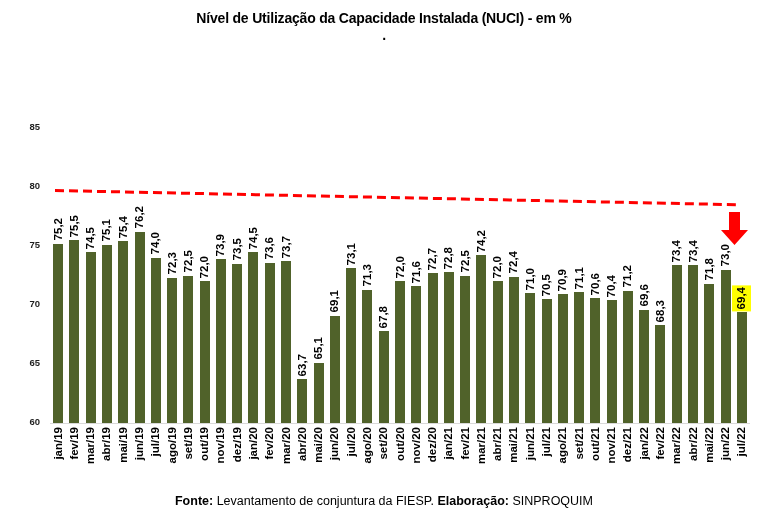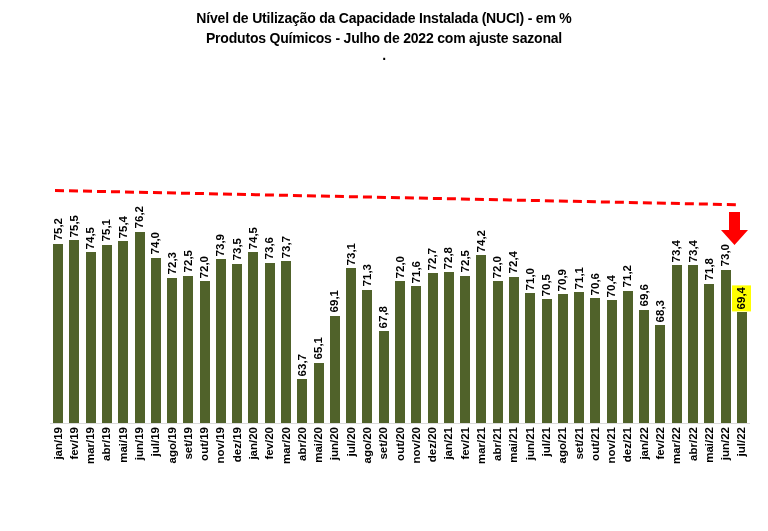--- a/index.html
+++ b/index.html
@@ -30,24 +30,31 @@
           font-size:12.5px;color:#000;}
   .footer b{font-weight:bold;}
 </style>
 </head>
 <body>
 
 <div class="stage">
 
   <div class="title">
     <div>Nível de Utilização da Capacidade Instalada (NUCI) - em %</div>
-    <div>Produtos Químicos - Julho de 2022 com ajuste sazonal</div>
     <div class="dot">.</div>
   </div>
 
+  <div class="yticks" id="yticks">
+      <div class="ytick" style="top: -7px;">85</div>
+      <div class="ytick" style="top: 52px;">80</div>
+      <div class="ytick" style="top: 111px;">75</div>
+      <div class="ytick" style="top: 170px;">70</div>
+      <div class="ytick" style="top: 229px;">65</div>
+      <div class="ytick" style="top: 288px;">60</div>
+    </div>
 
   <div class="plot" id="plot">
     <svg class="refsvg" viewBox="0 0 700 295" xmlns="http://www.w3.org/2000/svg">
       <line id="refline" stroke="#FF0000" stroke-width="3" stroke-dasharray="9 5" x1="5" y1="62.5" x2="686" y2="76.7"></line>
     </svg>
     <svg class="arrow" width="27" height="34" viewBox="0 0 27 34" xmlns="http://www.w3.org/2000/svg">
       <path d="M8 0 H19 V18 H27 L13.5 33 L0 18 H8 Z" fill="#FF0000"></path>
     </svg>
   <div class="bar" style="left: 3.13953px; height: 179.36px; background: rgb(80, 98, 42);"></div>
       <div class="vlab" style="left: 1.63953px; bottom: 182.36px;">75,2</div>
@@ -177,14 +184,15 @@
       <div class="xlab" style="left: 571.407px;">dez/21</div>
       <div class="xlab" style="left: 587.686px;">jan/22</div>
       <div class="xlab" style="left: 603.965px;">fev/22</div>
       <div class="xlab" style="left: 620.244px;">mar/22</div>
       <div class="xlab" style="left: 636.523px;">abr/22</div>
       <div class="xlab" style="left: 652.802px;">mai/22</div>
       <div class="xlab" style="left: 669.081px;">jun/22</div>
       <div class="xlab" style="left: 685.36px;">jul/22</div>
     </div>
 
+  <div class="footer"><b>Fonte:</b><span> Levantamento de conjuntura da FIESP. </span><b>Elaboração:</b><span> SINPROQUIM</span></div>
 
 </div>
 
 </body></html>

